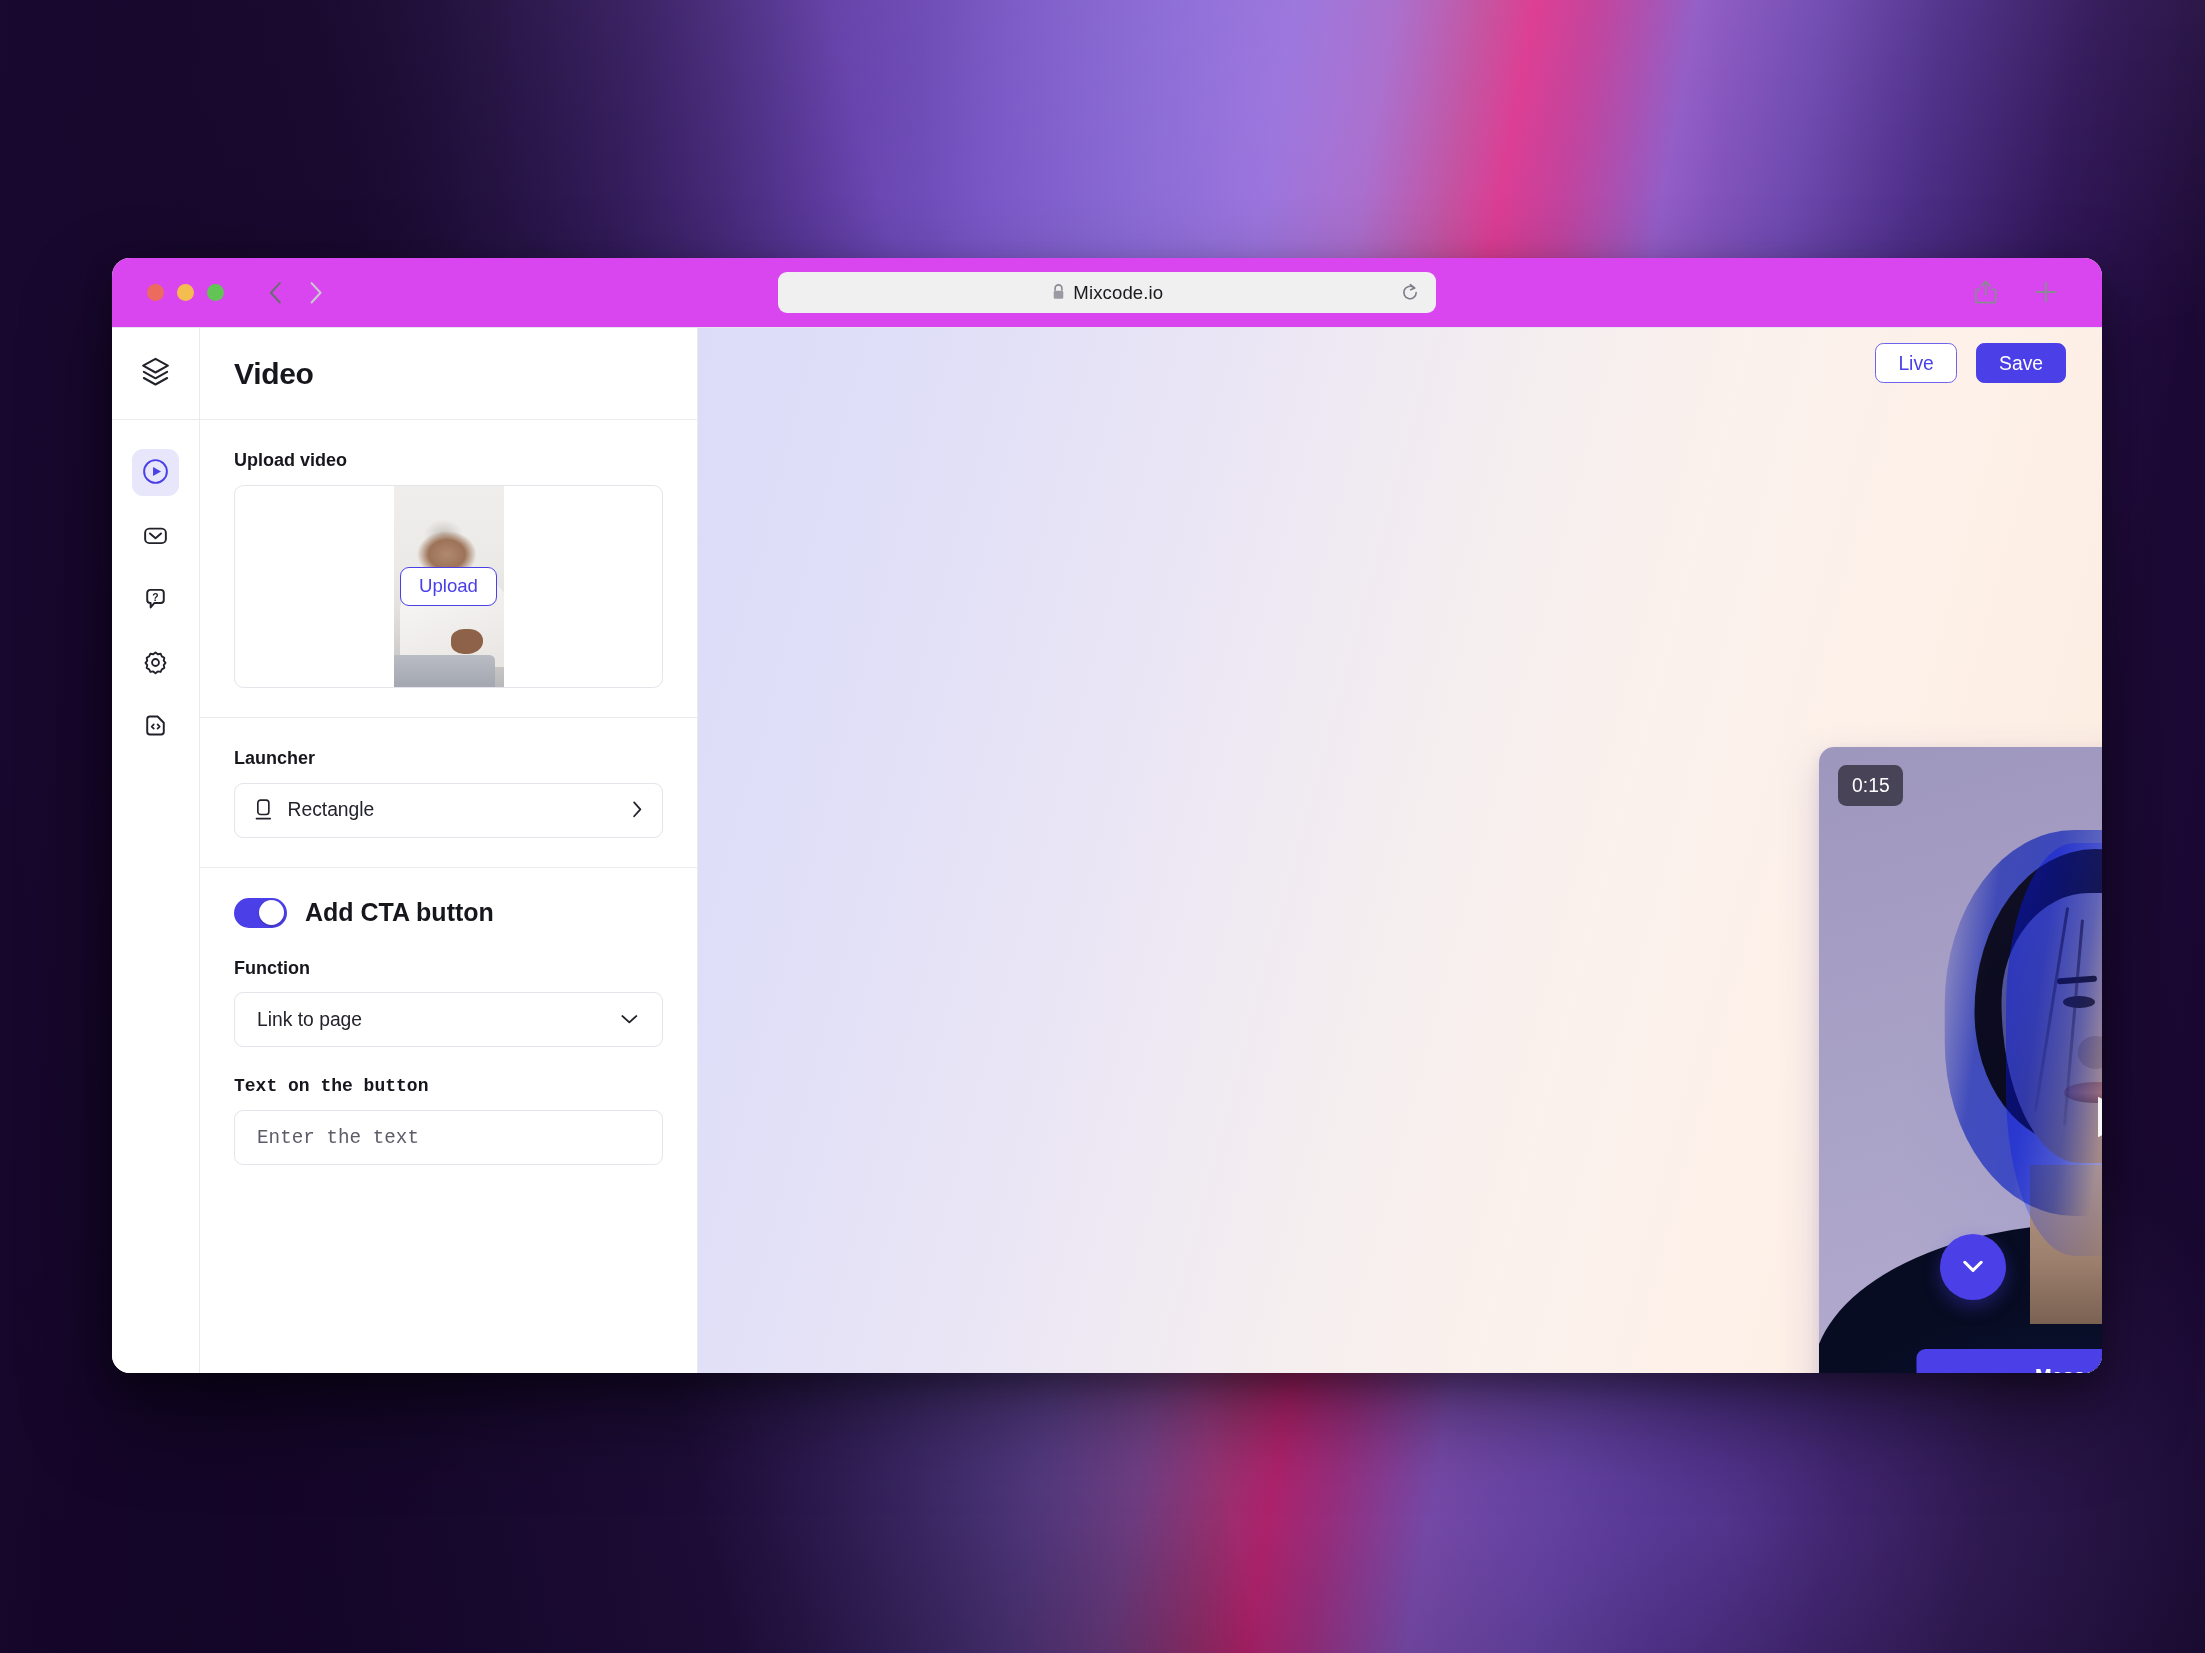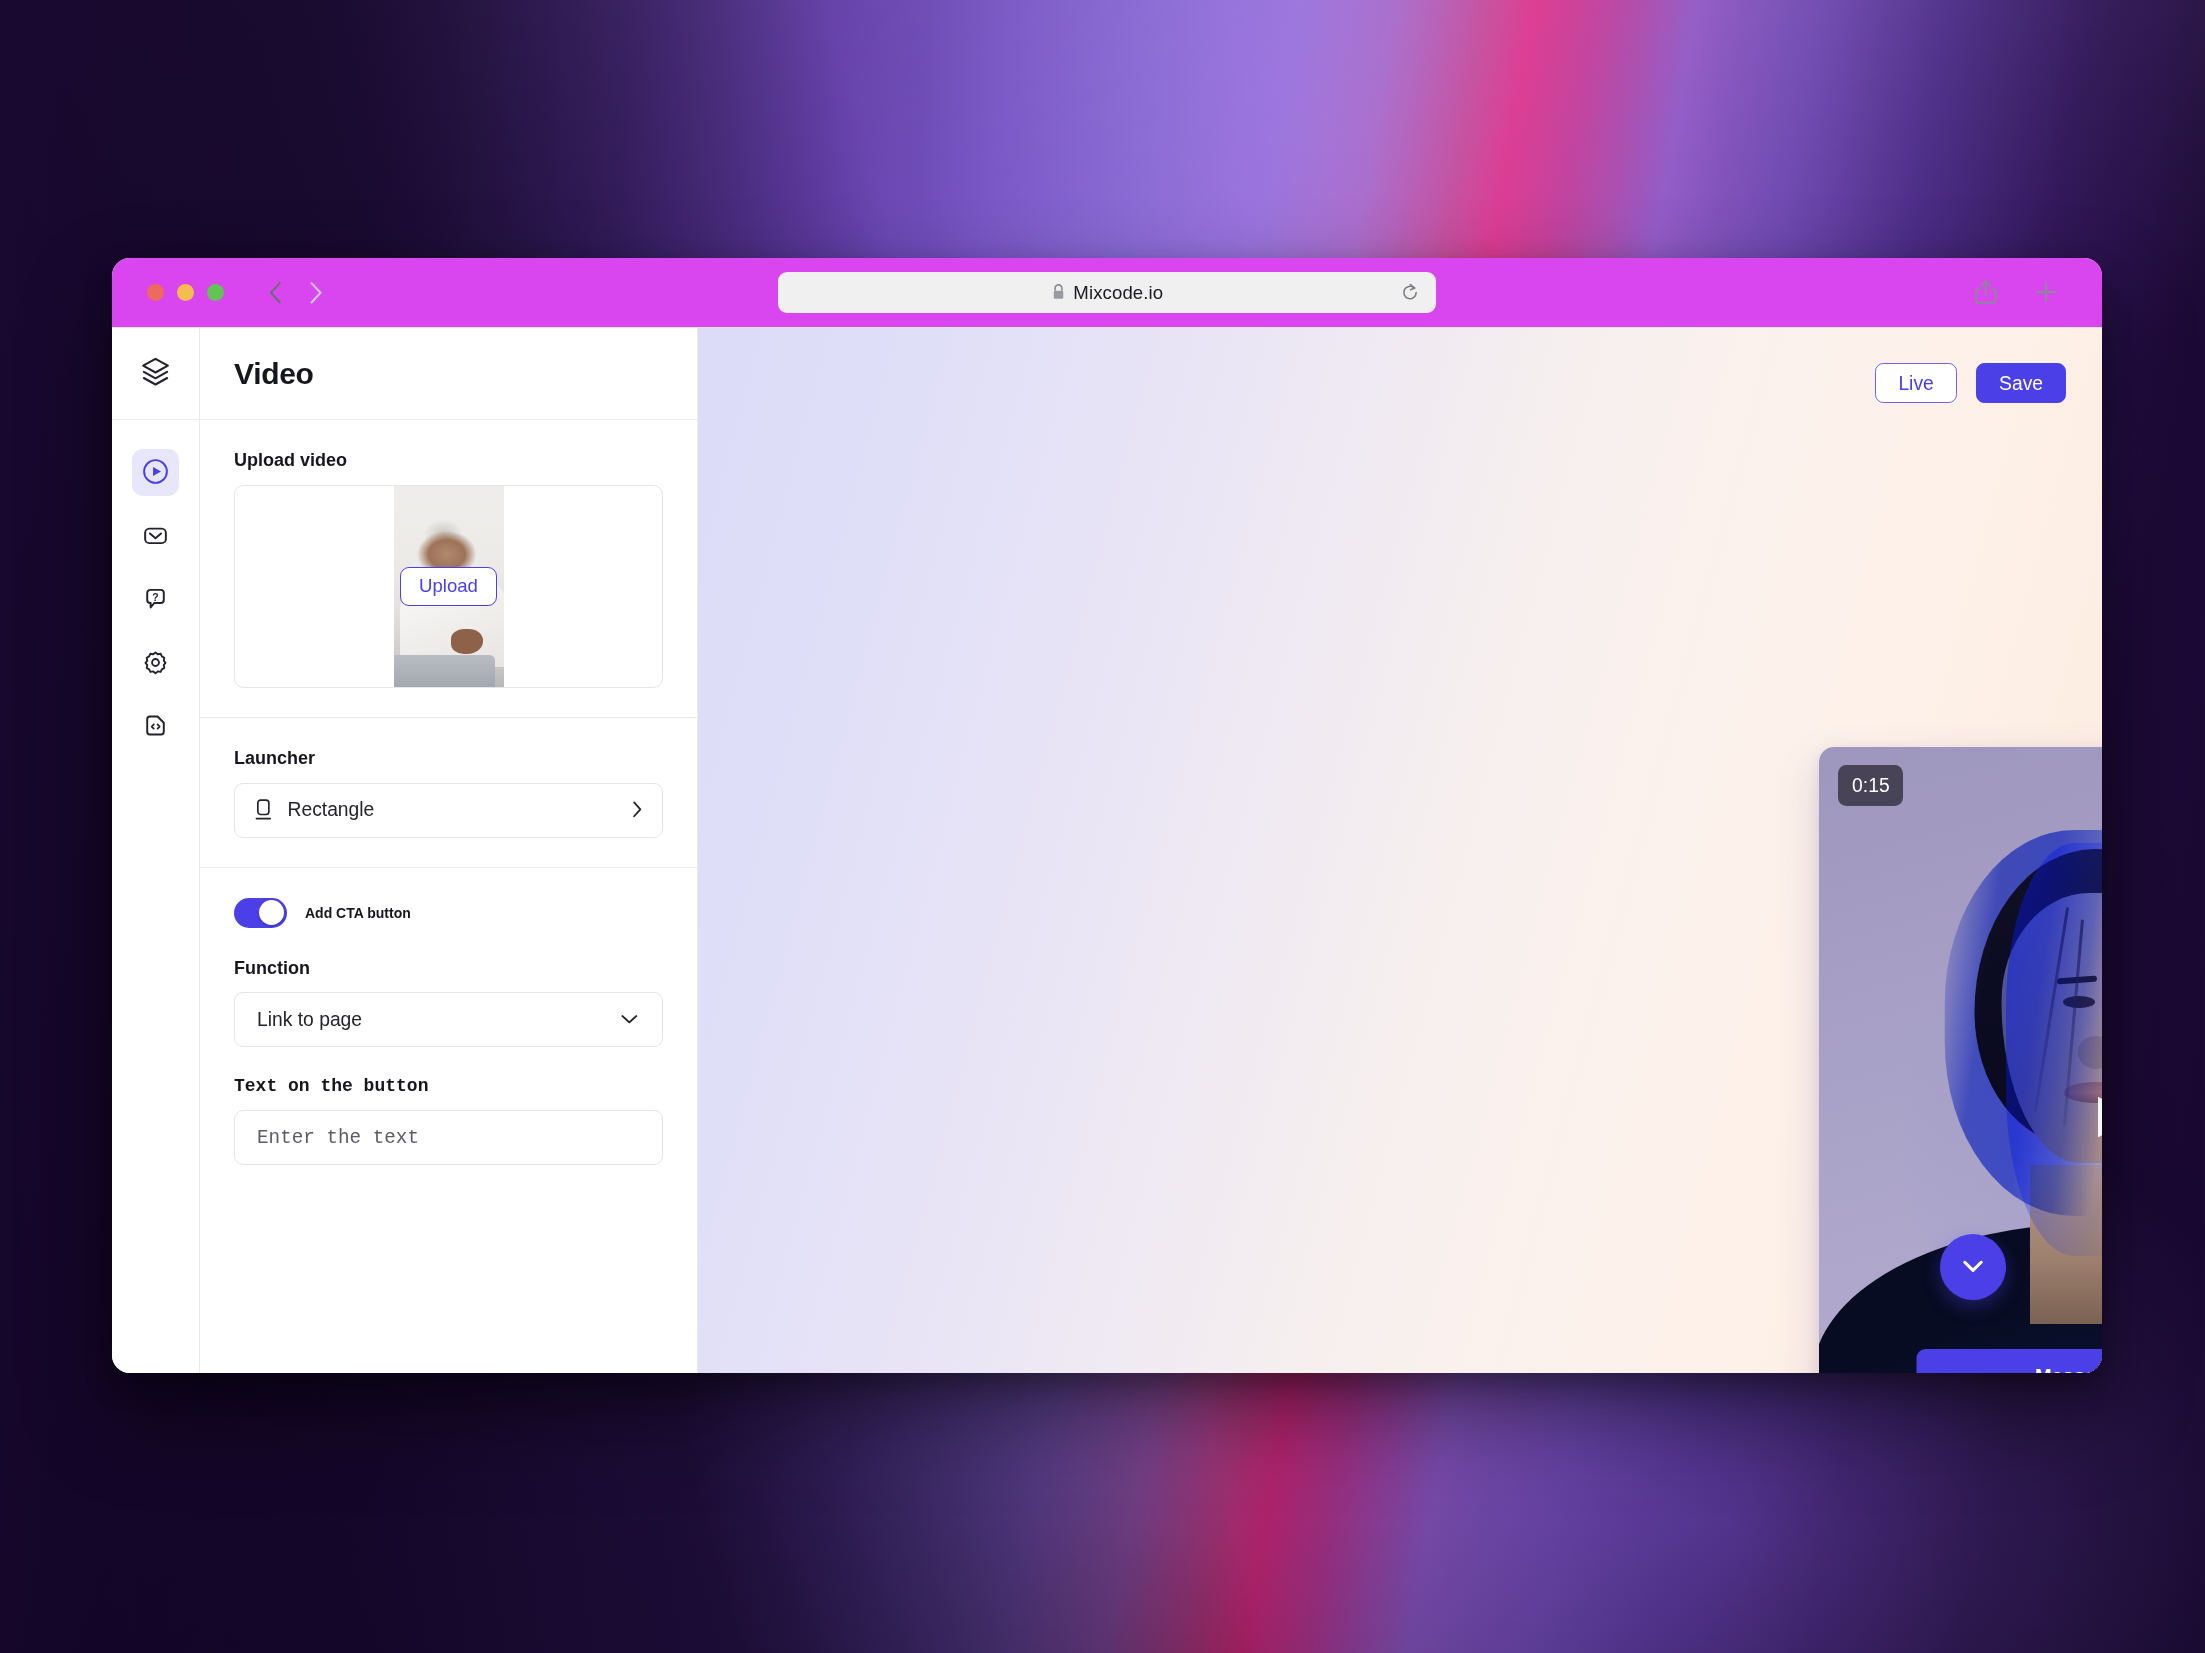--- a/index.html
+++ b/index.html
@@ -198,21 +198,21 @@
   .toggle-row { display: flex; align-items: center; gap: 18px; margin-bottom: 30px; }
   .toggle {
     width: 53px; height: 30px; border-radius: 15px;
     background: #4b40e8; position: relative; flex: 0 0 53px;
   }
   .toggle .knob {
     position: absolute; right: 2.8px; top: 2.8px;
     width: 25px; height: 25px; border-radius: 50%; background: #fff;
     box-shadow: 0 1.4px 2.8px rgba(0,0,0,0.2);
   }
-  .toggle-label { font-size: 14px; font-weight: bold; color: #16161d; }
+  .toggle-label { font-size: 25px; font-weight: bold; color: #16161d; }
 
   .group { margin-bottom: 29px; }
   .group.tight { margin-bottom: 21px; font-family: Liberation Mono, monospace; }
 
   .input {
     width: 429px; height: 55px;
     border: 0.7px solid #e4e4ea; border-radius: 9px;
     display: flex; align-items: center; padding: 0 22px;
     background: #fff;
   }
@@ -231,21 +231,21 @@
     flex: 1;
     position: relative;
     background:
       linear-gradient(105deg,
         #dcdcf9 0%, #e0dff8 14%, #e8e4f6 28%,
         #efe9f3 40%, #f6efef 52%, #fbf1ec 64%,
         #fdf1e9 76%, #fdeee4 88%, #fdeadd 100%);
     overflow: hidden;
   }
   .canvas-actions {
-    position: absolute; right: 36px; top: 35px;
+    position: absolute; right: 36px; top: 15px;
     display: flex; gap: 19.3px; z-index: 5;
   }
   .btn-live {
     background: #ffffff; color: #4b40e8;
     border: 1.4px solid #6d63ee;
     border-radius: 8.3px;
     font-size: 19.3px; padding: 9.6px 22px; line-height: 1;
   }
   .btn-save {
     background: #4b40e8; color: #ffffff;

